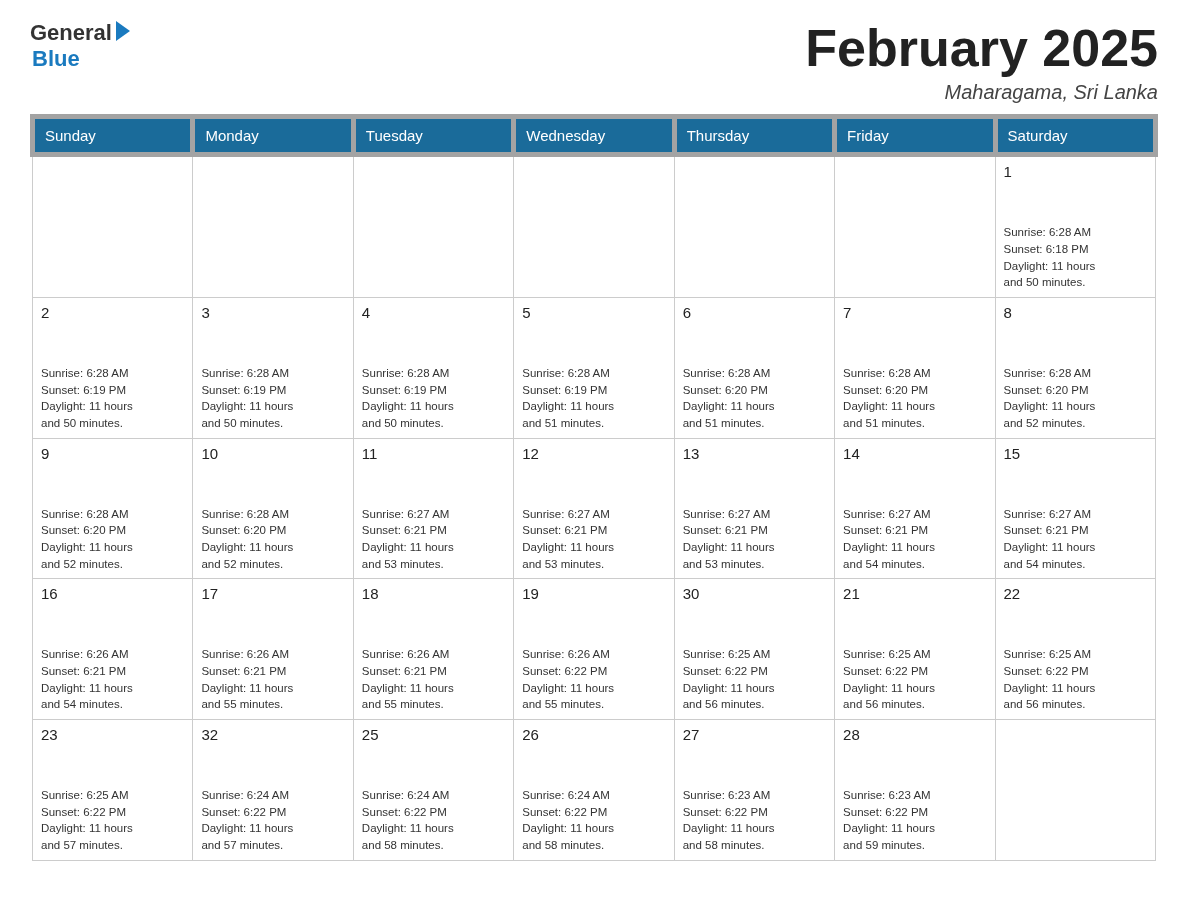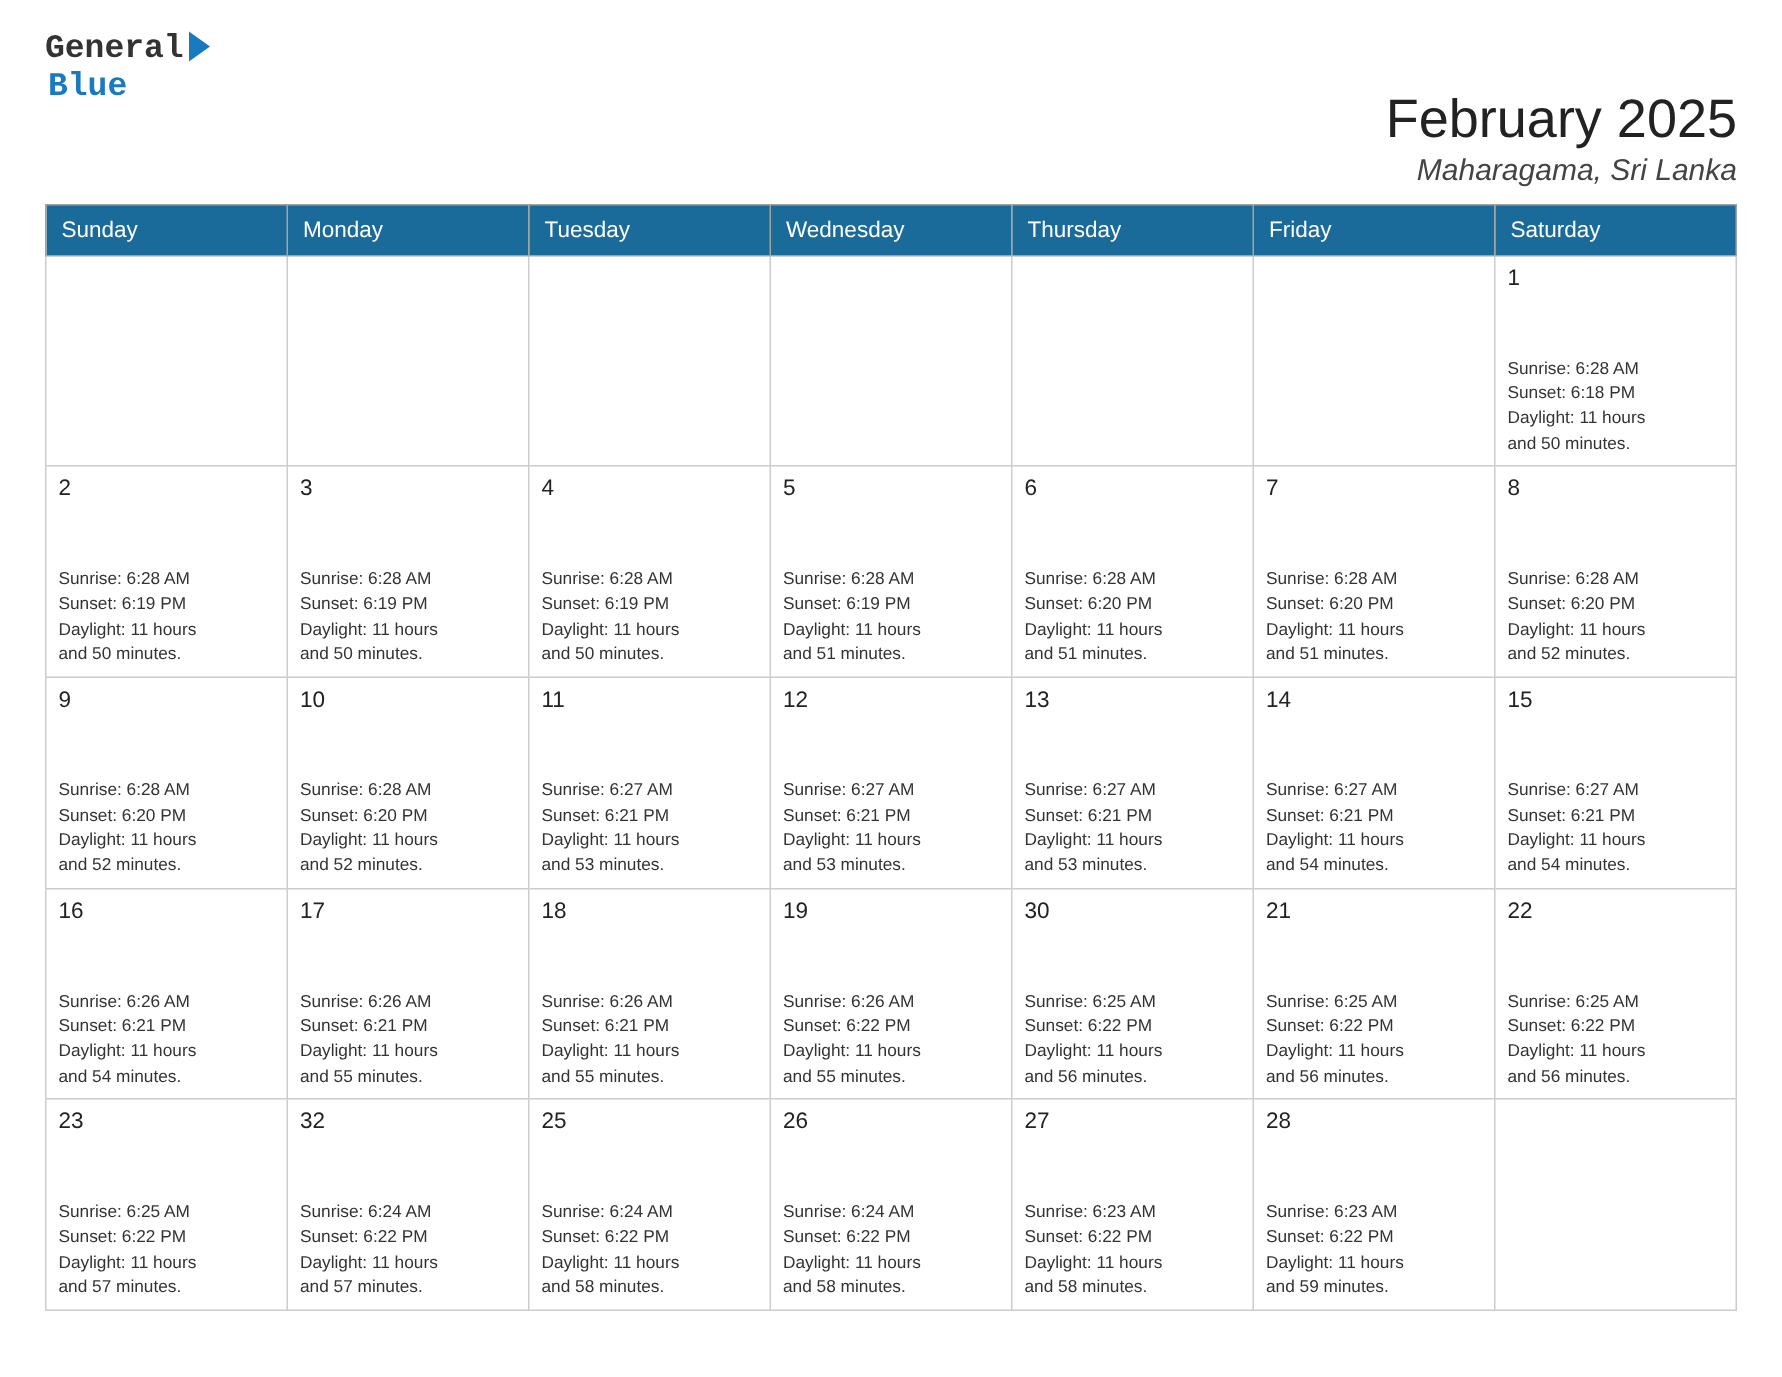--- a/index.html
+++ b/index.html
@@ -13,21 +13,20 @@
     .header {
       display: flex;
       justify-content: space-between;
       align-items: flex-start;
       margin-bottom: 10px;
     }
     .logo {
       display: flex;
       flex-direction: column;
       align-items: flex-start;
-      font-family: Liberation Mono, monospace;
     }
     .logo-top {
       display: flex;
       align-items: center;
     }
     .logo-general {
       font-size: 22px;
       font-weight: bold;
       color: #333;
     }
@@ -43,45 +42,44 @@
     .logo-blue {
       font-size: 22px;
       font-weight: bold;
       color: #1a7abf;
       margin-left: 2px;
     }
     .title-block {
       text-align: right;
     }
     .month-title {
-      font-size: 36px;
-      font-weight: normal;
+      font-size: 52px;
+      font-weight: bold;
       color: #222;
       line-height: 1.1;
-      margin-top: 39px;
     }
     .location {
       font-size: 20px;
       color: #444;
       margin-top: 4px;
       font-style: italic;
     }
     table {
       width: 100%;
       border-collapse: collapse;
       margin-top: 10px;
     }
     th {
       background-color: #1a6b9a;
       color: #fff;
       font-size: 15px;
       font-weight: normal;
       padding: 8px 10px;
       text-align: left;
-      border: 1px solid #a3a3a3;
+      border: 5px solid #a3a3a3;
     }
     td {
       vertical-align: top;
       border: 1px solid #ccc;
       padding: 6px 8px;
       width: 14.28%;
       min-height: 110px;
       height: 110px;
     }
     .day-num {

